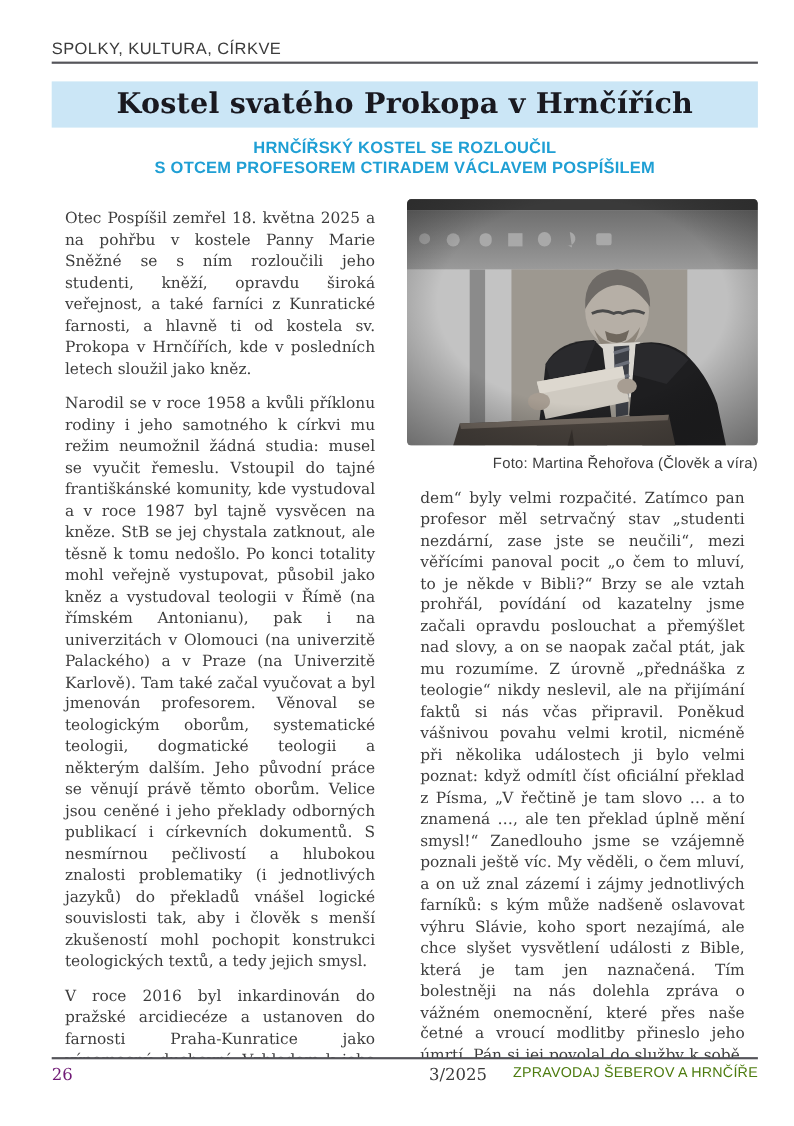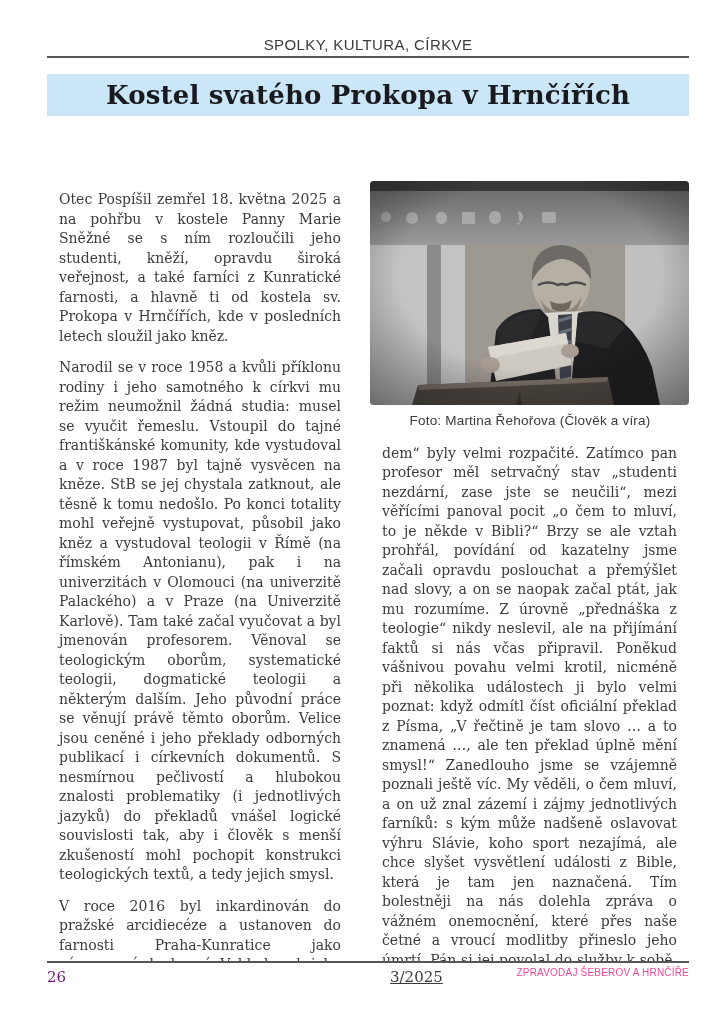--- a/index.html
+++ b/index.html
@@ -1,58 +1,62 @@
 <!DOCTYPE html>
 <html lang="cs" style="--banner-bg: #cbe6f6; --subtitle-text: #1f9fd4; --body-text: #3c3c3c;"><head>
 <meta charset="utf-8">
 <style>
   html,body{margin:0;padding:0;background:#ffffff;}
   .page{position:relative;width:722px;height:1024px;background:#fff;overflow:hidden;
         font-family:"DejaVu Serif",serif;color:var(--body-text,#3c3c3c);}
-  .abs{position:absolute;text-align:center;}
+  .abs{position:absolute;}
   
   .section-header{top:36px;left:47px;width:642px;font-family:"Liberation Sans",sans-serif;
         font-size:15px;letter-spacing:0.4px;color:#3b3b3b;}
   .header-rule{top:56px;left:47px;width:642px;height:2px;background:#55555a;}
   
   .title-banner{top:74px;left:47px;width:642px;height:42px;background:var(--banner-bg,#cbe6f6);
         display:flex;align-items:center;justify-content:center;}
   .title-banner h1{margin:0;font-family:"DejaVu Serif",serif;font-weight:700;font-size:26px;
         color:#191920;letter-spacing:0.2px;}
   
   .subtitle{top:126px;left:47px;width:642px;text-align:center;
         font-family:"Liberation Sans",sans-serif;font-weight:700;font-size:15px;
         line-height:17.5px;color:var(--subtitle-text,#1f9fd4);letter-spacing:0.2px;}
   
   .col{top:178px;text-align:justify;font-size:14px;line-height:19.5px;overflow:hidden;}
   .col p{margin:12px;}
   .left-col{left:47px;width:306px;height:784px;}
   .right-col{left:370px;width:319px;height:784px;}
   .photo-frame{display:block;width:319px;height:224px;margin-top:3px;border-radius:4px;overflow:hidden;}
   .photo-caption{font-family:"Liberation Sans",sans-serif;font-size:13.5px;color:#3b3b3b;
-        text-align:center;margin:6px 0 13px 1px;letter-spacing:0.2px;}
+        text-align:right;margin:6px 0 13px 1px;letter-spacing:0.2px;}
   
   .footer-rule{top:961px;left:47px;width:642px;height:2px;background:#55555a;}
   .footer-page-number{top:968px;left:47px;font-size:15px;color:#701a75;}
-  .footer-issue{top:968px;left:390px;font-size:15px;color:#3b3b3b;text-decoration:underline;}
+  .footer-issue{top:968px;left:390px;font-size:15px;color:#3b3b3b;}
   .footer-journal{top:967px;left:389px;width:300px;text-align:right;
-        font-family:"Liberation Sans",sans-serif;font-size:10px;color:#ec4899;letter-spacing:0.2px;}
+        font-family:"Liberation Sans",sans-serif;font-size:13px;color:#4d7c0f;letter-spacing:0.2px;}
 </style>
 </head>
 <body>
 
 <div class="page">
 
   <div class="abs section-header">SPOLKY, KULTURA, CÍRKVE</div>
   <div class="abs header-rule"></div>
 
   <div class="abs title-banner">
     <h1>Kostel svatého Prokopa v Hrnčířích</h1>
   </div>
 
+  <div class="abs subtitle">
+    <div>HRNČÍŘSKÝ KOSTEL SE ROZLOUČIL</div>
+    <div>S OTCEM PROFESOREM CTIRADEM VÁCLAVEM POSPÍŠILEM</div>
+  </div>
 
   <div class="abs col left-col">
     <p>Otec Pospíšil zemřel 18. května 2025 a na pohřbu v kostele Panny Marie Sněžné se s ním rozloučili jeho studenti, kněží, opravdu široká veřejnost, a také farníci z Kunratické farnosti, a hlavně ti od kostela sv. Prokopa v Hrnčířích, kde v posledních letech sloužil jako kněz.</p>
     <p>Narodil se v roce 1958 a kvůli příklonu rodiny i jeho samotného k církvi mu režim neumožnil žádná studia: musel se vyučit řemeslu. Vstoupil do tajné františkánské komunity, kde vystudoval a v roce 1987 byl tajně vysvěcen na kněze. StB se jej chystala zatknout, ale těsně k tomu nedošlo. Po konci totality mohl veřejně vystupovat, působil jako kněz a vystudoval teologii v Římě (na římském Antonianu), pak i na univerzitách v Olomouci (na univerzitě Palackého) a v Praze (na Univerzitě Karlově). Tam také začal vyučovat a byl jmenován profesorem. Věnoval se teologickým oborům, systematické teologii, dogmatické teologii a některým dalším. Jeho původní práce se věnují právě těmto oborům. Velice jsou ceněné i jeho překlady odborných publikací i církevních dokumentů. S nesmírnou pečlivostí a hlubokou znalosti problematiky (i jednotlivých jazyků) do překladů vnášel logické souvislosti tak, aby i člověk s menší zkušeností mohl pochopit konstrukci teologických textů, a tedy jejich smysl.</p>
     <p>V roce 2016 byl inkardinován do pražské arcidiecéze a ustanoven do farnosti Praha-Kunratice jako výpomocný duchovní. Vzhledem k jeho učitelským povinnostem sloužil veřejné mše jen zcela výjimečně. Změna nastala začátkem roku 2023, kdy začal pravidelně sloužit v kostele sv. Prokopa v Hrnčířích (po smrti otce Stanislava Hrácha do té doby neměl hrnčířský kostel stálého kněze, kněží jen zastupovali). Počátky soužití se „svěřeným stá-</p>
   </div>
 
   <div class="abs col right-col">
     <svg class="photo-frame" viewBox="0 0 319 224" xmlns="http://www.w3.org/2000/svg" role="img">
       <defs>

